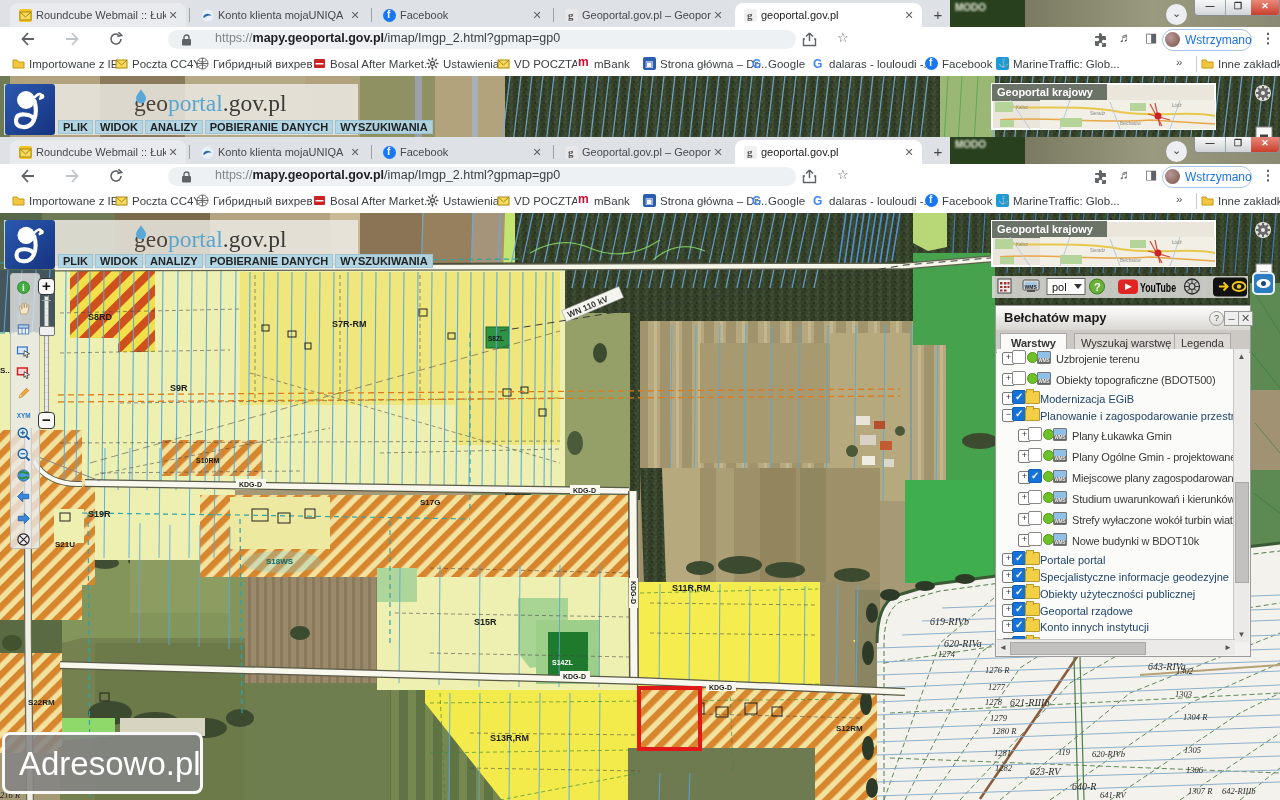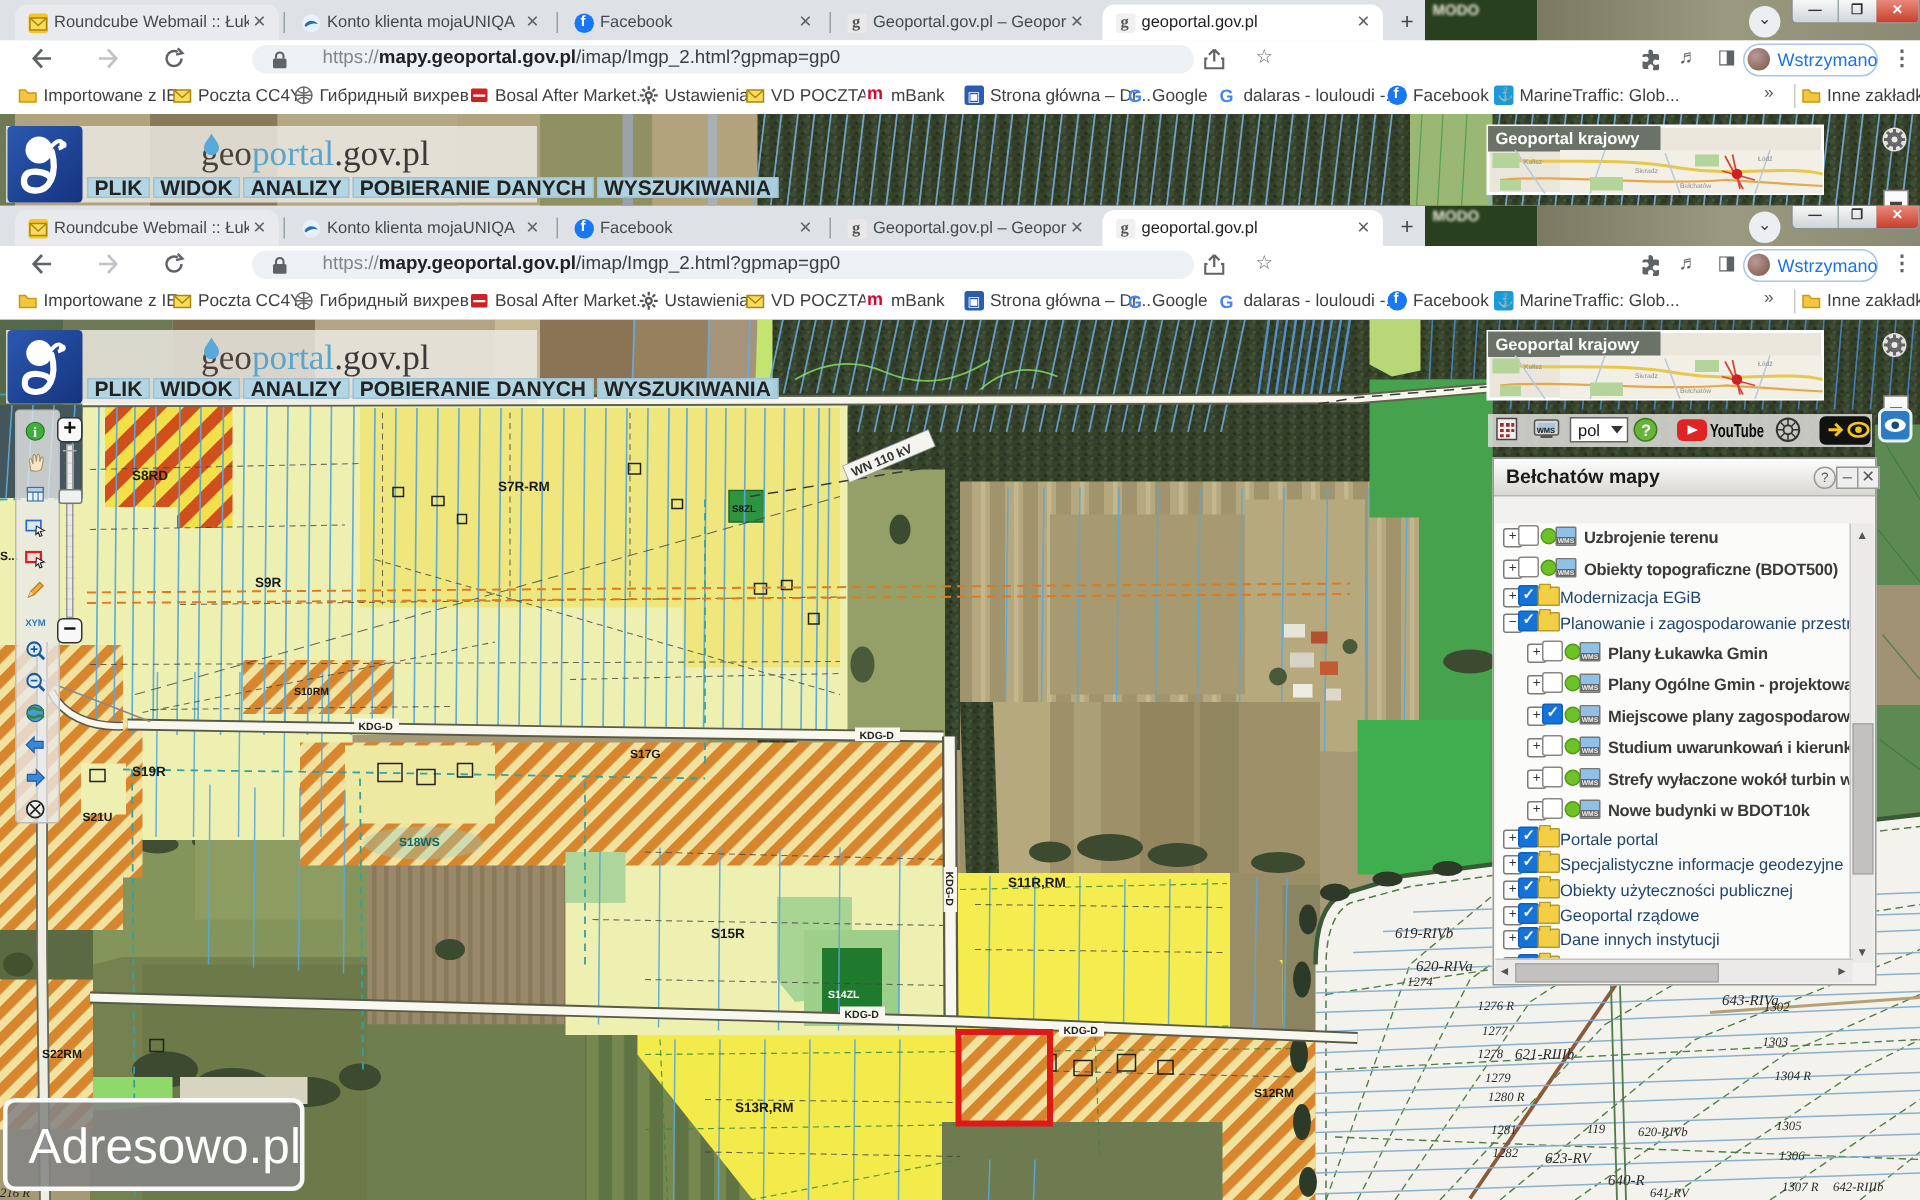--- a/index.html
+++ b/index.html
@@ -26,21 +26,21 @@
   .bk{position:absolute;top:4px;height:16px;font-size:11.5px;color:#3c4043;white-space:nowrap;}
   .bki{position:absolute;left:0;top:1px;width:13px;height:13px;border-radius:2px;}
   .bkt{margin-left:17px;line-height:16px;display:block;}
   
   .ghead{position:absolute;left:0;width:720px;height:51px;}
   .gbar{position:absolute;left:4px;top:0;width:354px;height:51px;background:rgba(236,233,227,0.84);}
   .glogo{position:absolute;left:5px;top:0;width:50px;height:51px;background:linear-gradient(135deg,#2b59b0 0%,#15337f 100%);border-radius:3px;}
   .gtitle{position:absolute;left:134px;top:6px;font-family:"Liberation Serif",serif;font-size:23.5px;color:#4a423a;}
   .gmenu{position:absolute;left:58px;top:33px;height:15px;}
   .gmi{display:inline-block;background:rgba(176,213,229,0.95);border:1px solid #9fc3d5;color:#222;
-       font-size:14px;font-weight:bold;padding:1px 4px;margin-right:2px;line-height:10px;text-align:right;}
+       font-size:11px;font-weight:bold;padding:1px 4px;margin-right:2px;line-height:10px;text-align:right;}
   
   .mapwrap{position:absolute;left:0;width:1280px;overflow:hidden;}
   
   #panel{position:absolute;left:995px;top:305px;width:256px;height:352px;background:#f2f1ef;
          border:1px solid #9a9a9a;box-sizing:border-box;font-size:11.5px;}
   #ptitle{position:absolute;left:0;top:0;right:0;height:24px;background:linear-gradient(#fdfdfd,#d9d7d2);
           border-bottom:1px solid #b5b5b5;}
   #ptitle b{position:absolute;left:8px;top:4px;font-size:13px;color:#1a1a1a;}
   .pbtn{position:absolute;top:5px;width:13px;height:13px;color:#555;font-size:11px;line-height:12px;text-align:center;}
   #ptabs{position:absolute;left:0;top:24px;right:0;height:22px;background:#ccc9c4;border-bottom:1px solid #a9a9a9;}
@@ -53,21 +53,21 @@
         font-size:9px;line-height:9px;text-align:center;color:#333;border-radius:2px;}
   .cb{position:absolute;top:1px;width:14px;height:14px;border:1px solid #888;background:#fff;border-radius:2px;box-sizing:border-box;}
   .cb.on{background:#1572d6;border-color:#1160b8;}
   .cb.on:after{content:"\2713";color:#fff;font-size:10px;font-weight:bold;position:absolute;left:2px;top:0px;line-height:12px;}
   .gdot{position:absolute;top:3px;width:9px;height:9px;border-radius:50%;background:#6cc226;border:1px solid #4e9a12;}
   .wmsi{position:absolute;top:2px;width:12px;height:11px;background:linear-gradient(#8ec0e8 55%,#666 45%);border:1px solid #777;border-radius:1px;}
   .wmsi:after{content:"WMS";position:absolute;left:0.5px;top:5.5px;font-size:4.5px;color:#eee;font-weight:bold;}
   .fold{position:absolute;top:2px;width:13px;height:11px;background:#f2cf45;border:1px solid #b89a2a;border-radius:1px;}
   .fold:before{content:"";position:absolute;left:0;top:-3px;width:6px;height:3px;background:#f2cf45;border:1px solid #b89a2a;border-bottom:none;border-radius:1px 1px 0 0;}
   .ptxt{position:absolute;top:4px;font-size:11px;color:#222;}
-  .ptxt.b{font-weight:bold;color:#3a3a3a;letter-spacing:-0.2px;}
+  .ptxt.b{font-weight:normal;color:#3a3a3a;letter-spacing:-0.2px;}
   .ptxt.f{color:#20456b;}
   #vsb{position:absolute;right:1px;top:43px;width:15px;height:293px;background:#ebeae8;border-left:1px solid #c5c5c5;}
   #hsb{position:absolute;left:1px;bottom:1px;width:238px;height:15px;background:#ebeae8;border-top:1px solid #c5c5c5;}
   .sbthumb{position:absolute;background:#c2c1bf;border:1px solid #a8a8a8;}
   .sbarr{position:absolute;color:#555;font-size:8px;line-height:15px;text-align:center;width:15px;height:15px;}
   
   #ltool{position:absolute;left:10px;top:273px;width:28px;height:274px;background:rgba(233,233,233,0.78);
          border:1px solid #bbb;border-radius:3px;}
   .lic{position:absolute;left:5px;width:15px;height:15px;}
   
@@ -1277,20 +1277,25 @@
     </svg>
 </div>
 
 <div id="panel">
  <div id="ptitle">
       <b>Bełchatów mapy</b>
    <div class="pbtn" style="left:213px;border:1px solid #999;border-radius:50%;font-size:9px">?</div>
    <div class="pbtn" style="left:228px;border:1px solid #999;background:#eee">–</div>
    <div class="pbtn" style="left:242px;border:1px solid #999;background:#eee">✕</div>
  </div>
+ <div id="ptabs">
+   <div class="ptab on" style="left:4px;padding:0 10px">Warstwy</div>
+   <div class="ptab" style="left:78px">Wyszukaj warstwę</div>
+   <div class="ptab" style="left:178px">Legenda</div>
+ </div>
  <div id="plist">
   <div class="prow" style="top:0px">
         <div class="plus" style="left:5px">+</div>
         <div class="cb" style="left:15px"></div>
         <div class="gdot" style="left:30px"></div>
         <div class="wmsi" style="left:40px"></div>
         <div class="ptxt b" style="left:59px">Uzbrojenie terenu</div>
       </div>
   <div class="prow" style="top:21px">
         <div class="plus" style="left:5px">+</div>
@@ -1374,21 +1379,21 @@
   <div class="prow" style="top:252px">
         <div class="plus" style="left:5px">+</div>
         <div class="cb on" style="left:15px"></div>
         <div class="fold" style="left:28px"></div>
         <div class="ptxt f" style="left:43px">Geoportal rządowe</div>
       </div>
   <div class="prow" style="top:268px">
         <div class="plus" style="left:5px">+</div>
         <div class="cb on" style="left:15px"></div>
         <div class="fold" style="left:28px"></div>
-        <div class="ptxt f" style="left:43px">Dane innych instytucji</div>
+        <div class="ptxt f" style="left:43px">Konto innych instytucji</div>
       </div>
   <div class="prow" style="top:286px">
         <div class="plus" style="left:5px">+</div>
         <div class="cb on" style="left:15px"></div>
         <div class="fold" style="left:28px"></div>
         <div class="ptxt f" style="left:43px">Rzeźba terenu</div>
       </div>
  </div>
  <div id="vsb">
    <div class="sbarr" style="top:0">▲</div>

